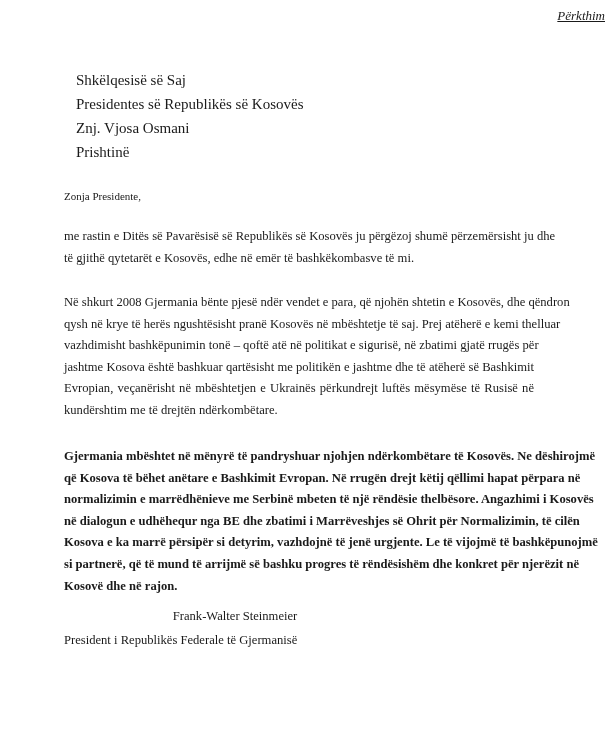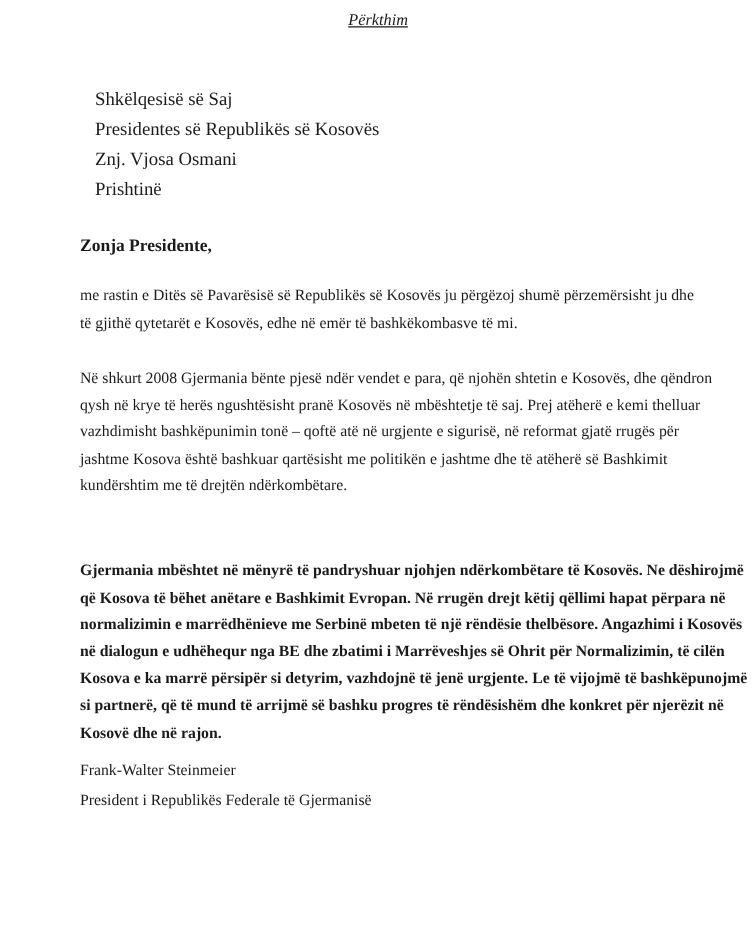--- a/index.html
+++ b/index.html
@@ -1,28 +1,28 @@
 <!DOCTYPE html>
 <html><head>
 <meta charset="utf-8">
 <style>
   html, body { margin: 0; padding: 0; background: #ffffff; }
   body { width: 605px; height: 744px; overflow: hidden; position: relative;
          font-family: "Liberation Serif", "DejaVu Serif", serif; color: #1a1a1a; }
-  .title { position: absolute; top: 8px; left: 0; width: 605px; text-align: center;
+  .title { position: absolute; top: 8px; left: 0; width: 605px; text-align: right;
            font-size: 13px; font-style: italic; text-decoration: underline; }
   .addr { position: absolute; left: 76px; top: 68px; font-size: 15px; line-height: 24px; }
   .addr div { white-space: nowrap; }
-  .greet { position: absolute; left: 64px; top: 190px; font-size: 14px; font-weight: bold; }
+  .greet { position: absolute; left: 64px; top: 190px; font-size: 11px; }
   .para { position: absolute; left: 64px; width: 470px; font-size: 12.6px; line-height: 21.6px;
           text-align: justify; text-align-last: left; }
   .p1 { top: 226px; font-family: Liberation Serif, serif; }
   .p2 { top: 292px; }
   .p3 { top: 446px; font-weight: bold; }
-  .sig { position: absolute; left: 64px; top: 604px; font-size: 12.6px; line-height: 24px; }
+  .sig { position: absolute; left: 64px; top: 604px; font-size: 12.6px; line-height: 24px; text-align: right; }
   .line { display: block; text-align: justify; text-align-last: justify; white-space: nowrap; }
   .line.last { text-align-last: left; }
 </style>
 </head>
 <body>
 
 <div class="title">Përkthim</div>
 
 <div class="addr">
   <div>Shkëlqesisë së Saj</div>
@@ -34,22 +34,23 @@
 <div class="greet">Zonja Presidente,</div>
 
 <div class="para p1">
   <span class="line">me rastin e Ditës së Pavarësisë së Republikës së Kosovës ju përgëzoj shumë përzemërsisht ju dhe</span>
   <span class="line last">të gjithë qytetarët e Kosovës, edhe në emër të bashkëkombasve të mi.</span>
 </div>
 
 <div class="para p2">
   <span class="line">Në shkurt 2008 Gjermania bënte pjesë ndër vendet e para, që njohën shtetin e Kosovës, dhe qëndron</span>
   <span class="line">qysh në krye të herës ngushtësisht pranë Kosovës në mbështetje të saj. Prej atëherë e kemi thelluar</span>
-  <span class="line">vazhdimisht bashkëpunimin tonë – qoftë atë në urgjente e sigurisë, në reformat gjatë rrugës për</span>
+  <span class="line">vazhdimisht bashkëpunimin tonë – qoftë atë në politikat e sigurisë, në zbatimi gjatë rrugës për</span>
   <span class="line">jashtme Kosova është bashkuar qartësisht me politikën e jashtme dhe të atëherë së Bashkimit</span>
+  <span class="line">Evropian, veçanërisht në mbështetjen e Ukrainës përkundrejt luftës mësymëse të Rusisë në</span>
   <span class="line last">kundërshtim me të drejtën ndërkombëtare.</span>
 </div>
 
 <div class="para p3">
   <span class="line">Gjermania mbështet në mënyrë të pandryshuar njohjen ndërkombëtare të Kosovës. Ne dëshirojmë</span>
   <span class="line">që Kosova të bëhet anëtare e Bashkimit Evropan. Në rrugën drejt këtij qëllimi hapat përpara në</span>
   <span class="line">normalizimin e marrëdhënieve me Serbinë mbeten të një rëndësie thelbësore. Angazhimi i Kosovës</span>
   <span class="line">në dialogun e udhëhequr nga BE dhe zbatimi i Marrëveshjes së Ohrit për Normalizimin, të cilën</span>
   <span class="line">Kosova e ka marrë përsipër si detyrim, vazhdojnë të jenë urgjente. Le të vijojmë të bashkëpunojmë</span>
   <span class="line">si partnerë, që të mund të arrijmë së bashku progres të rëndësishëm dhe konkret për njerëzit në</span>

